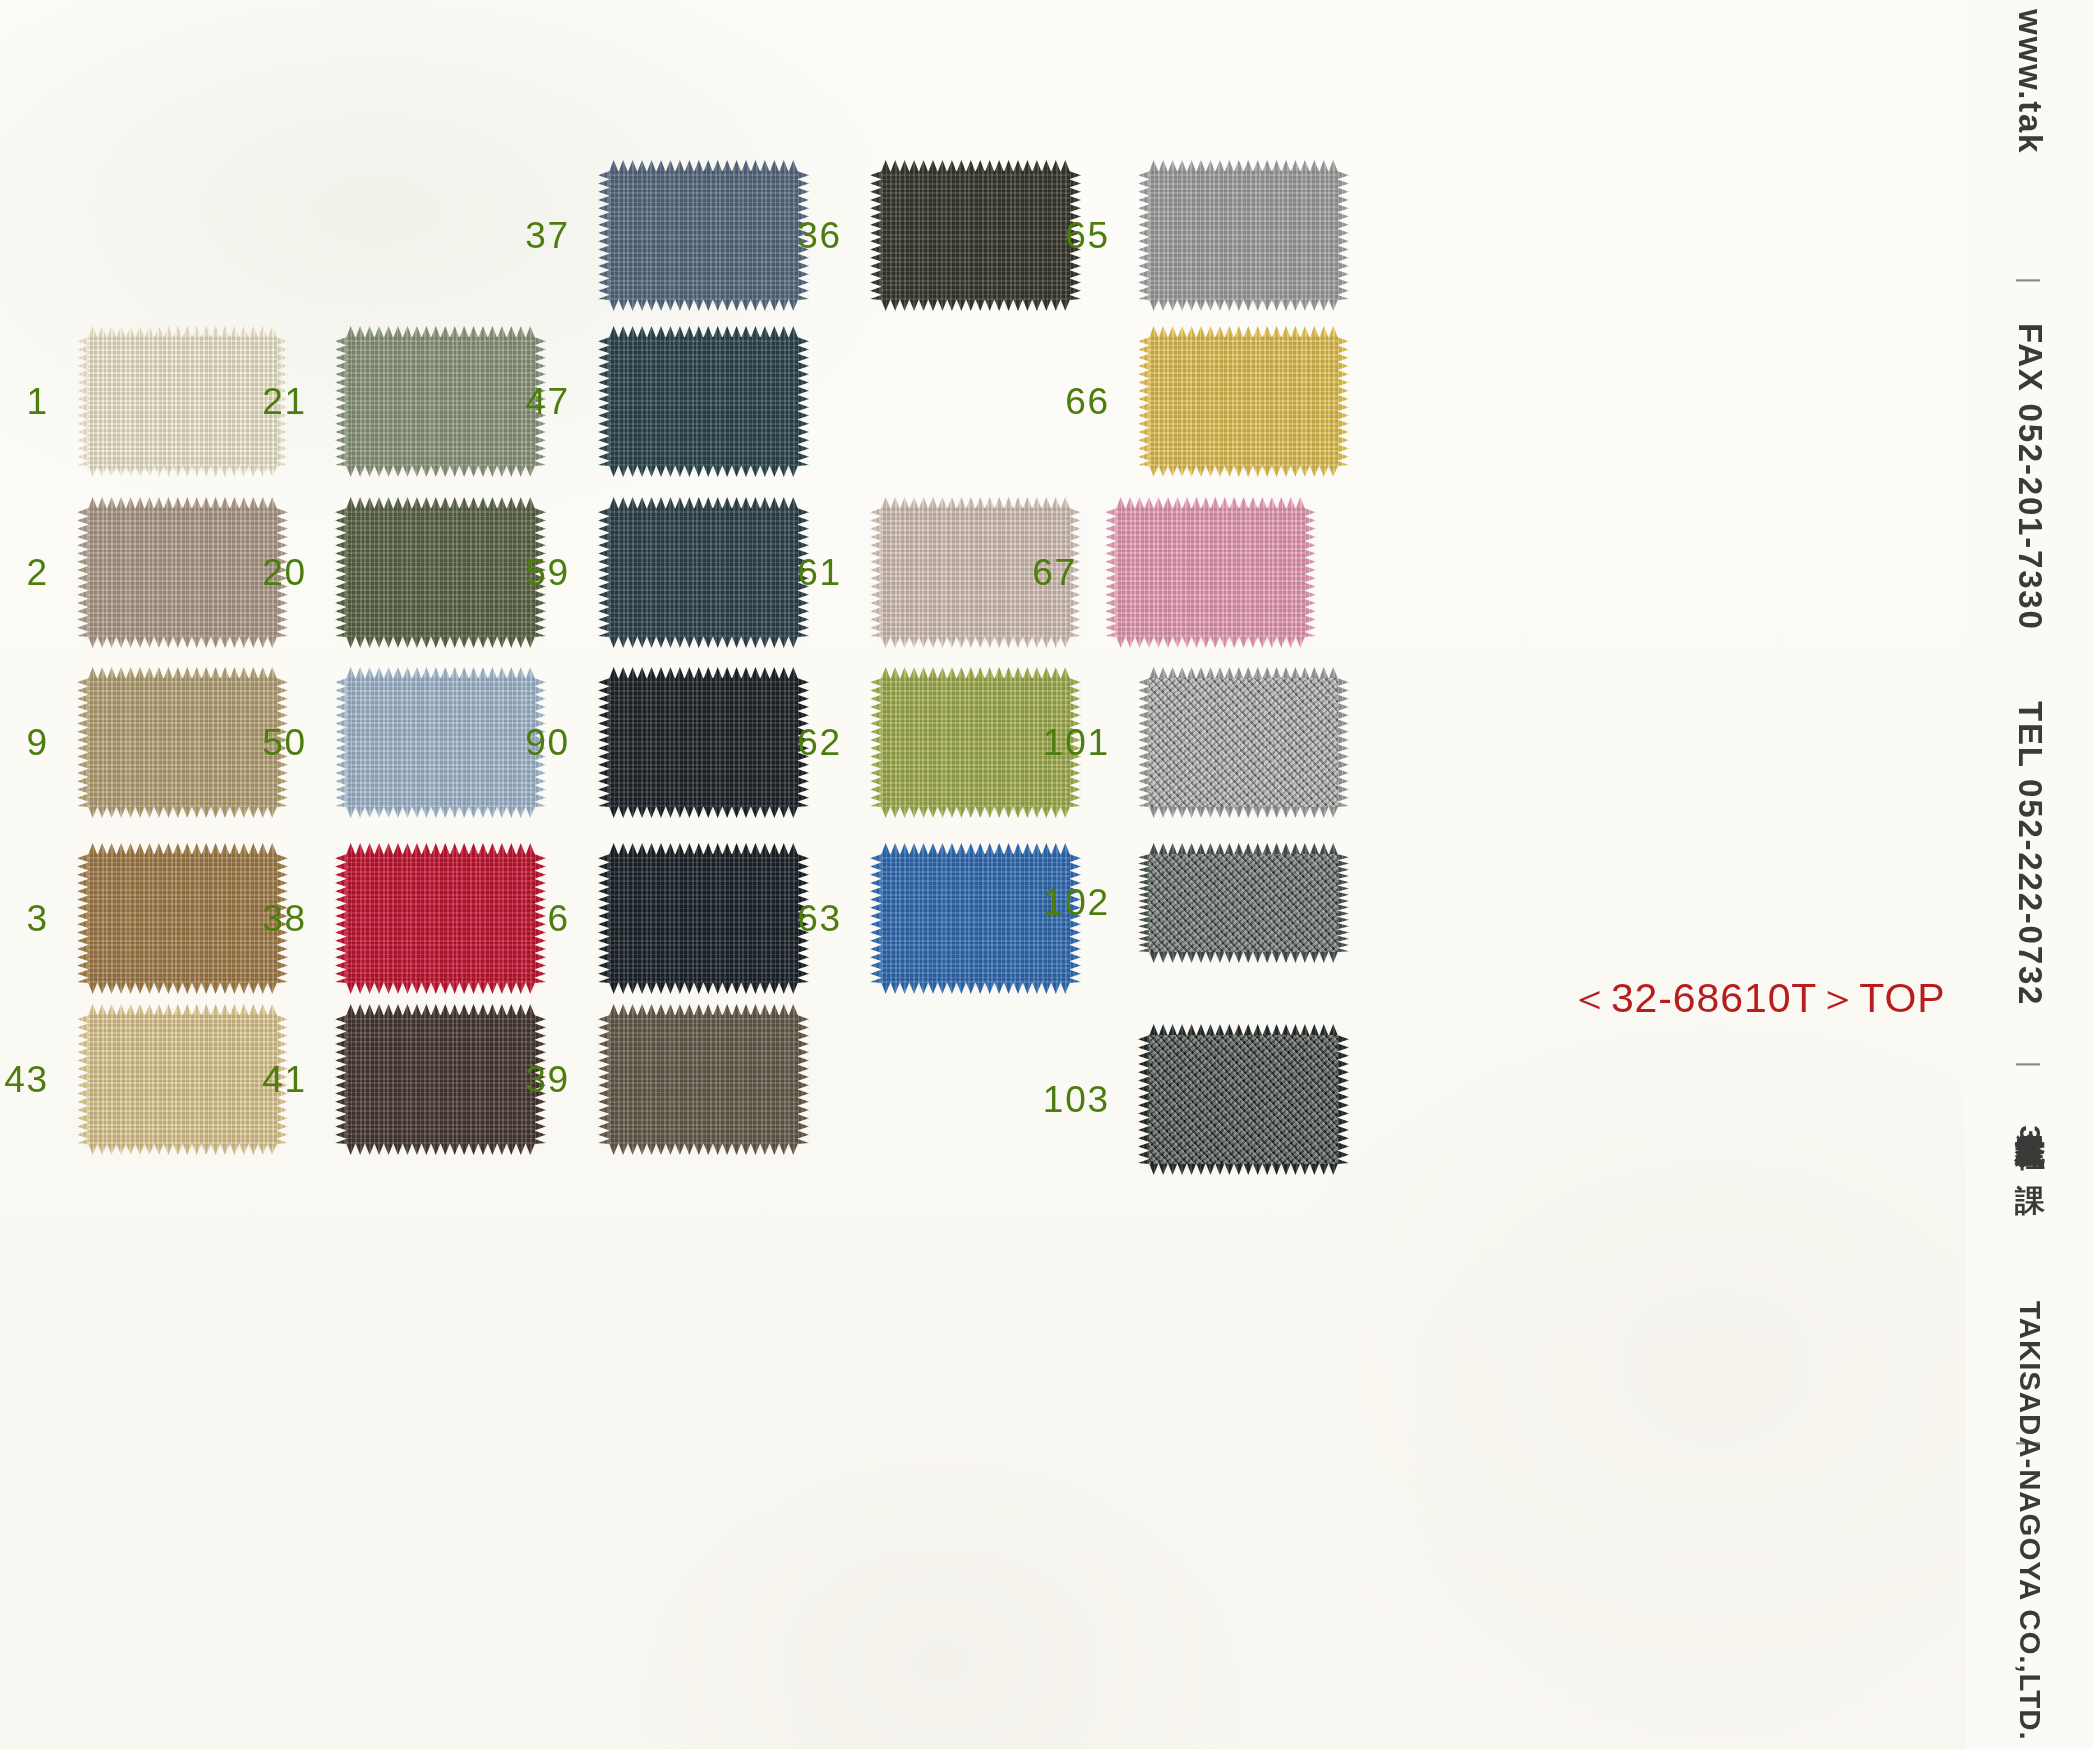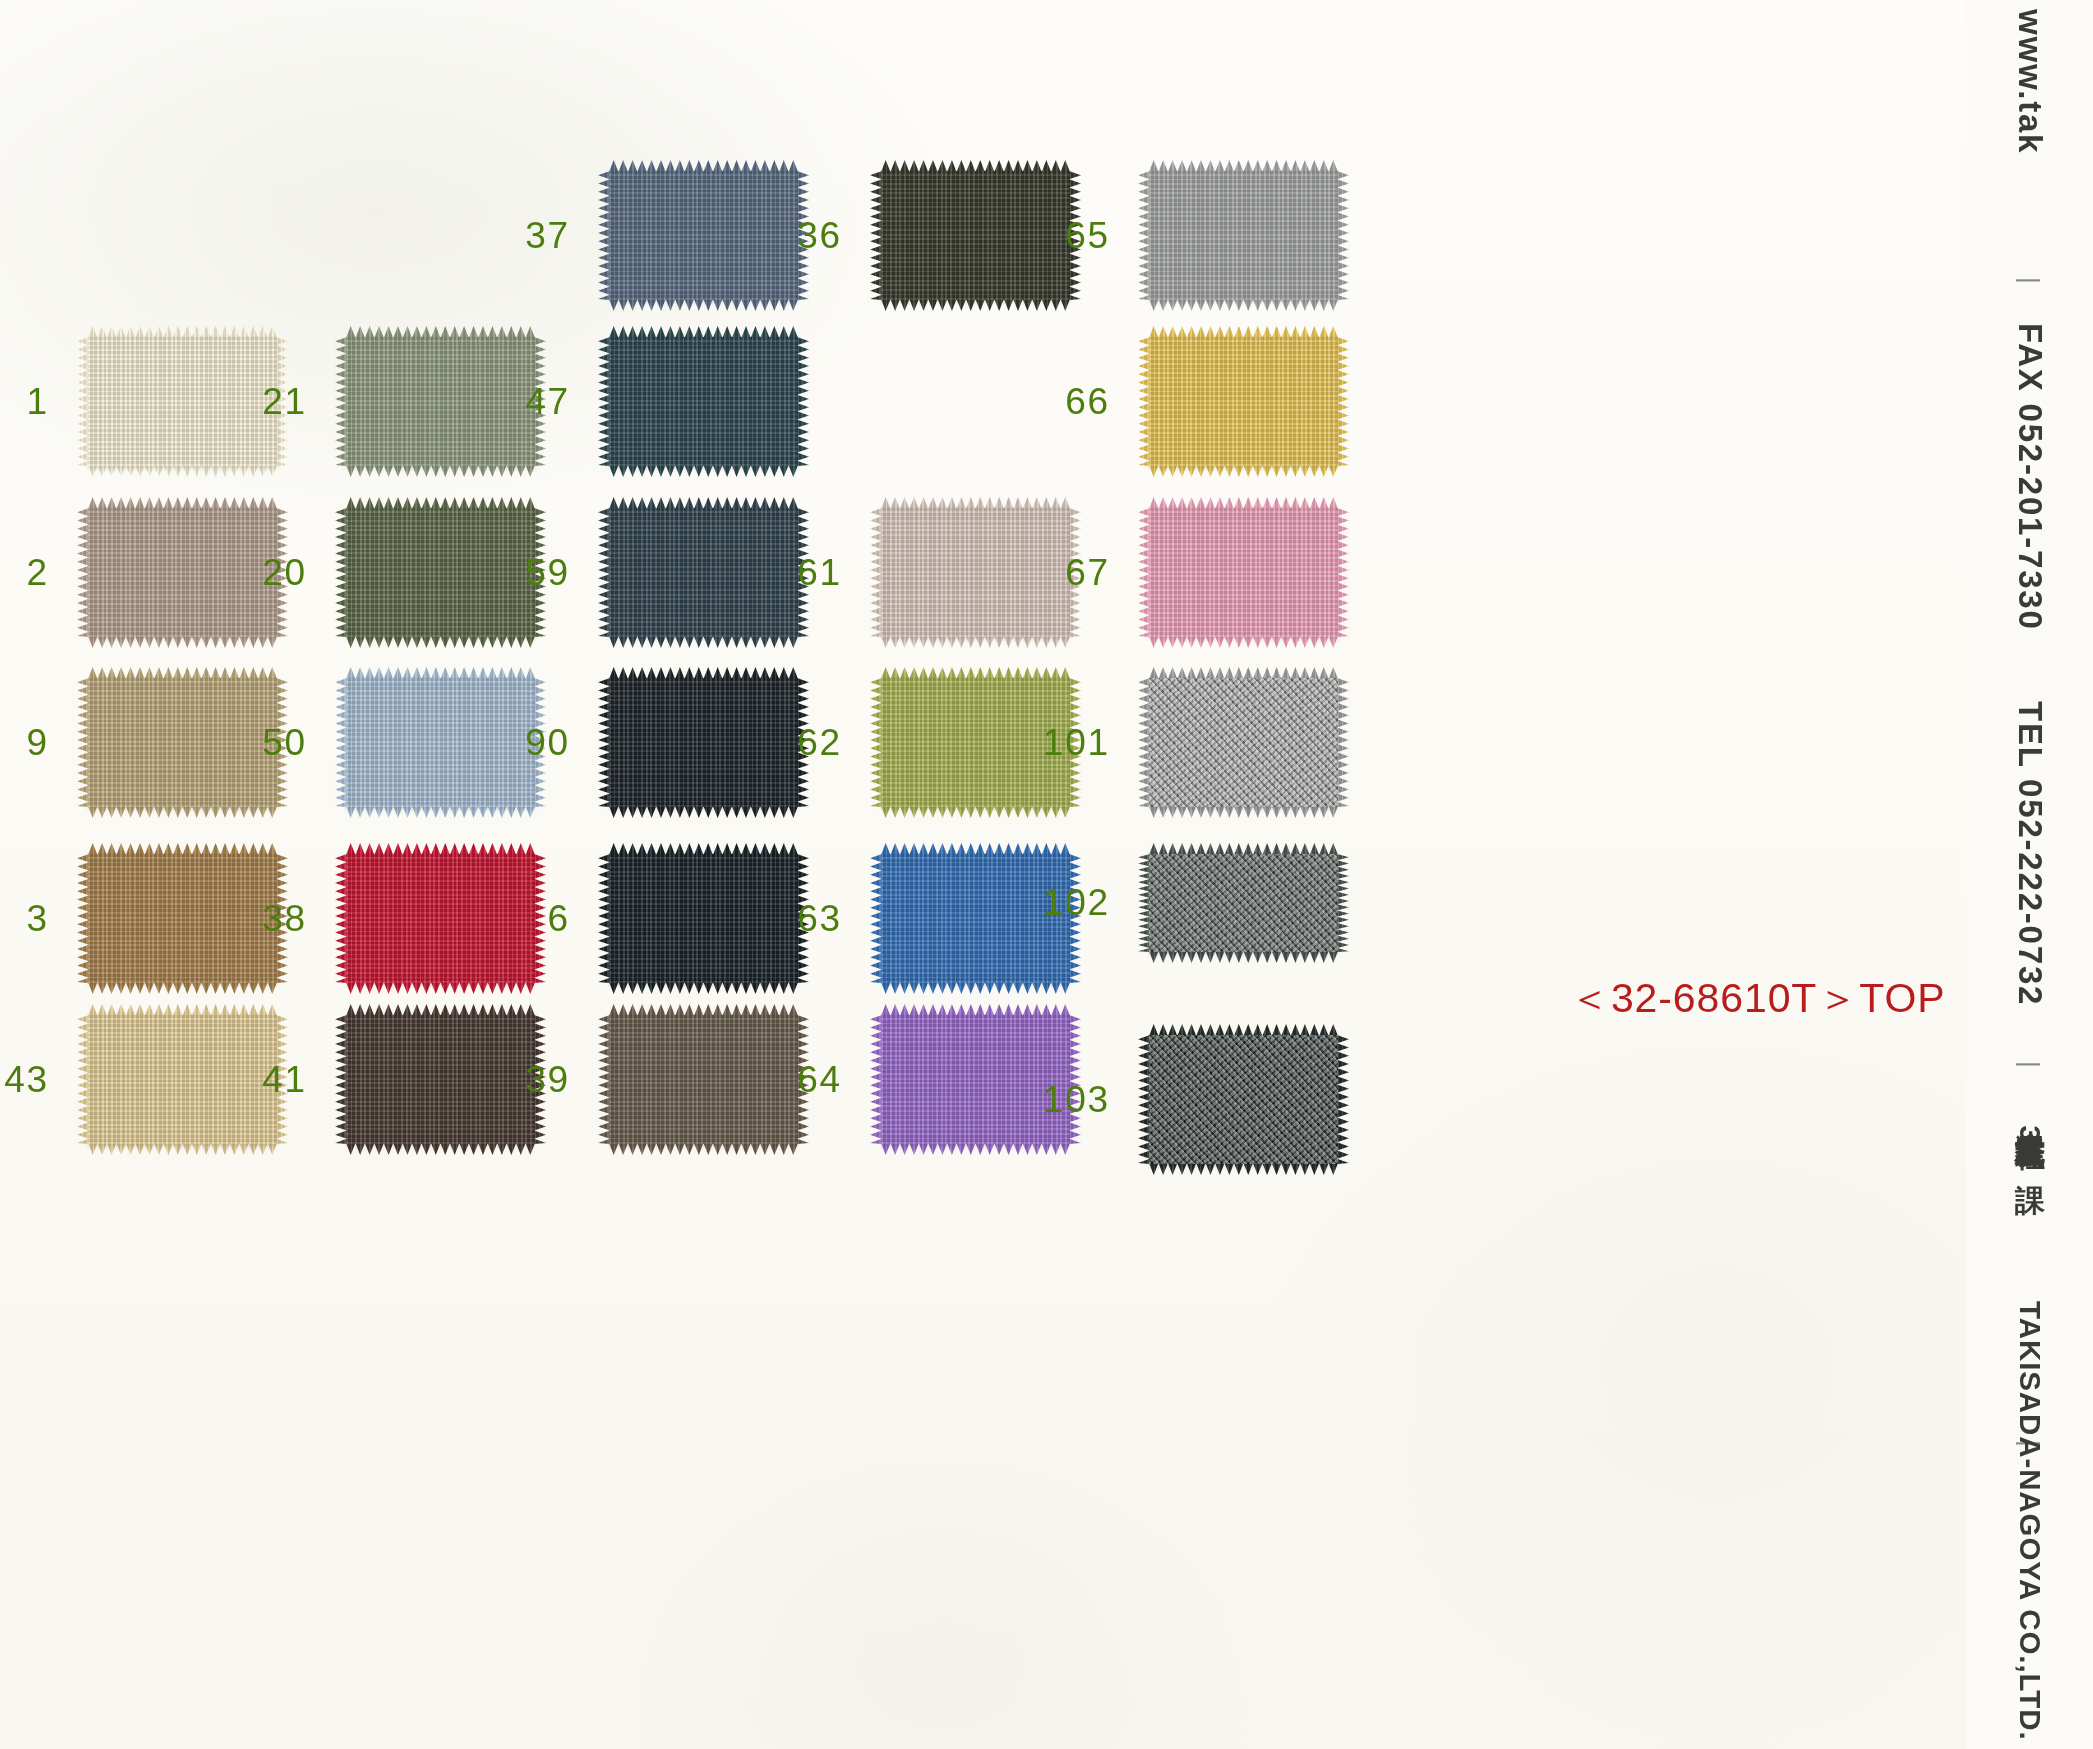--- a/index.html
+++ b/index.html
@@ -388,51 +388,41 @@
       <div class="cell" style="left: 881px; top: 854px; width: 189px; height: 129px;">
         <div class="cell-label">63</div>
         <div class="swatch" style="--c: #3570B8;">
           <div class="pink-edge top"></div>
           <div class="pink-edge bottom"></div>
           <div class="pink-edge left"></div>
           <div class="pink-edge right"></div>
           <div class="swatch-body"></div>
         </div>
       </div>
-      <div class="cell" style="left: 881px; top: 1015px; width: 189px; height: 129px;">
-        <div class="cell-label">64</div>
-        <div class="swatch" style="--c: #996BCB;">
-          <div class="pink-edge top"></div>
-          <div class="pink-edge bottom"></div>
-          <div class="pink-edge left"></div>
-          <div class="pink-edge right"></div>
-          <div class="swatch-body"></div>
-        </div>
-      </div>
       <div class="cell" style="left: 1149px; top: 171px; width: 189px; height: 129px;">
         <div class="cell-label">65</div>
         <div class="swatch" style="--c: #A3A5A4;">
           <div class="pink-edge top"></div>
           <div class="pink-edge bottom"></div>
           <div class="pink-edge left"></div>
           <div class="pink-edge right"></div>
           <div class="swatch-body"></div>
         </div>
       </div>
       <div class="cell" style="left: 1149px; top: 337px; width: 189px; height: 129px;">
         <div class="cell-label">66</div>
         <div class="swatch" style="--c: #E7C659;">
           <div class="pink-edge top"></div>
           <div class="pink-edge bottom"></div>
           <div class="pink-edge left"></div>
           <div class="pink-edge right"></div>
           <div class="swatch-body"></div>
         </div>
       </div>
-      <div class="cell" style="left: 1149px; top: 508px; width: 189px; height: 129px; text-decoration: underline;">
+      <div class="cell" style="left: 1116px; top: 508px; width: 189px; height: 129px; text-decoration: underline;">
         <div class="cell-label">67</div>
         <div class="swatch" style="--c: #ECA2BB;">
           <div class="pink-edge top"></div>
           <div class="pink-edge bottom"></div>
           <div class="pink-edge left"></div>
           <div class="pink-edge right"></div>
           <div class="swatch-body"></div>
         </div>
       </div>
       <div class="cell" style="left: 1149px; top: 678px; width: 189px; height: 129px;">

